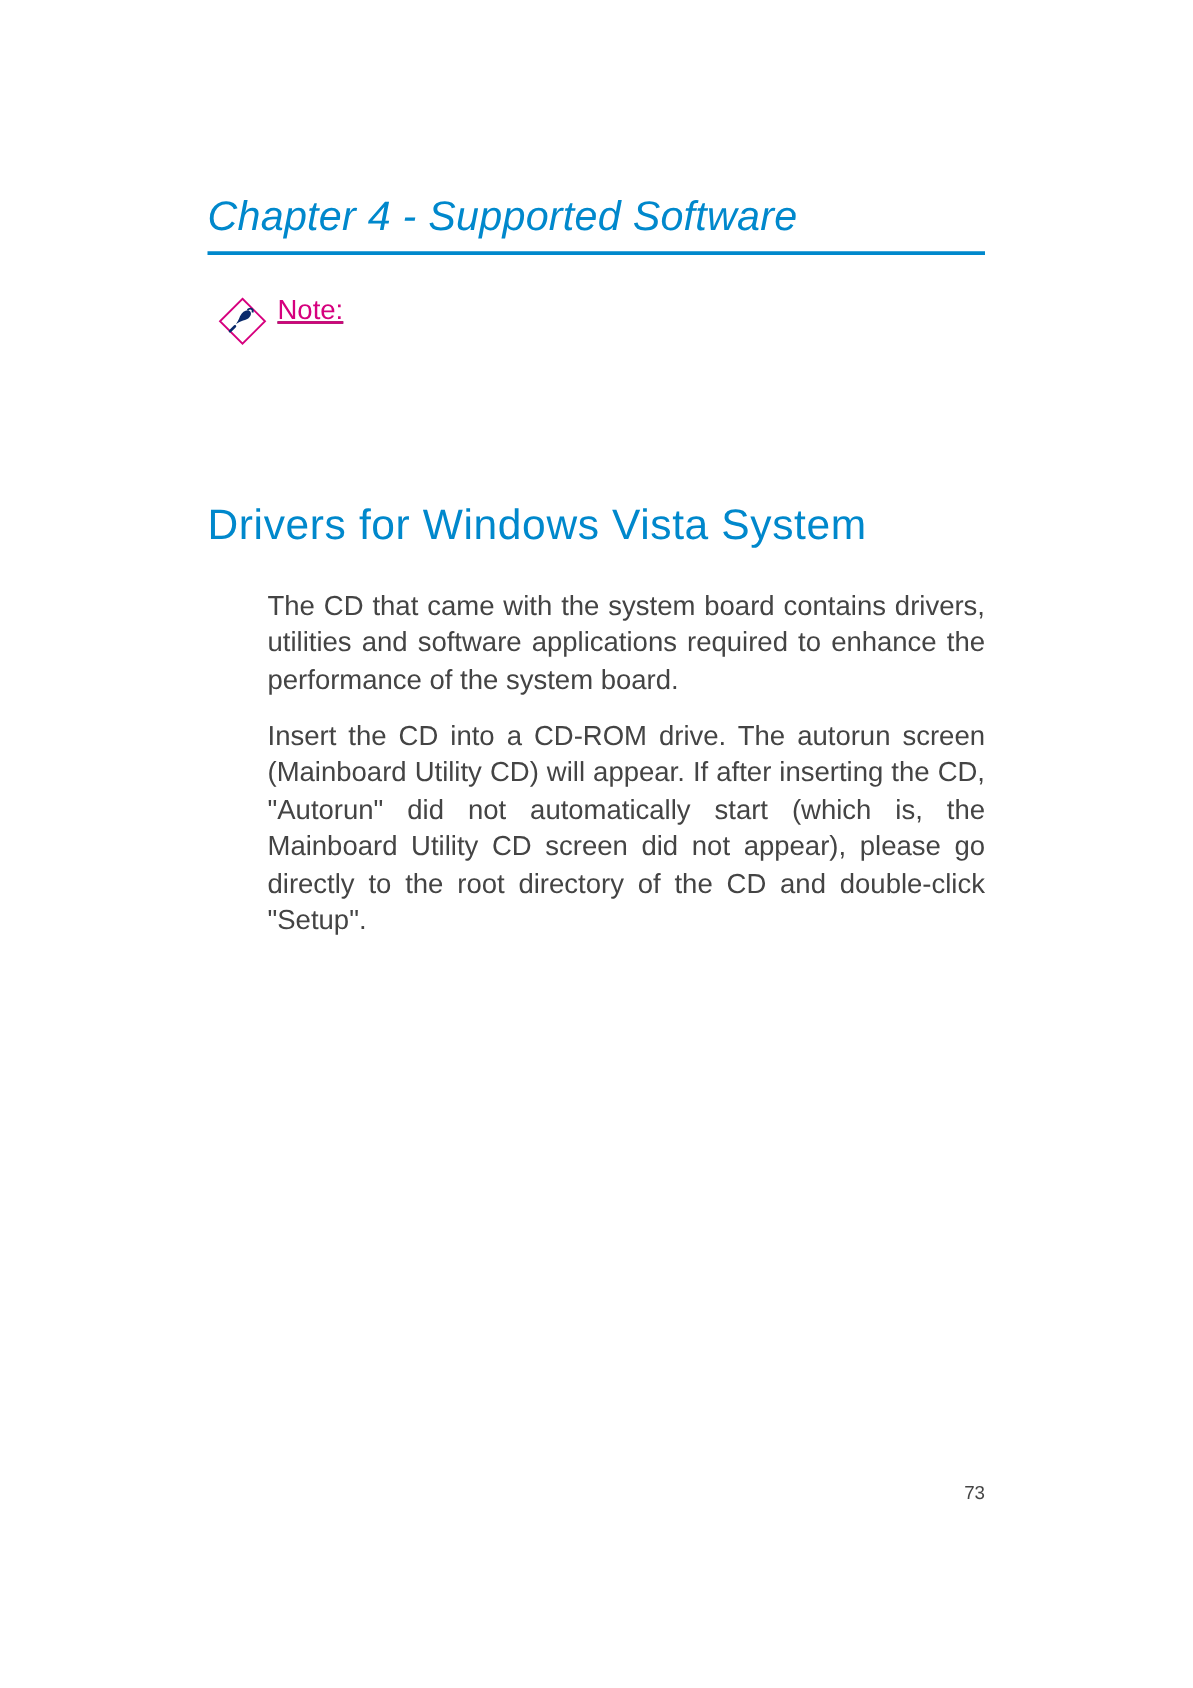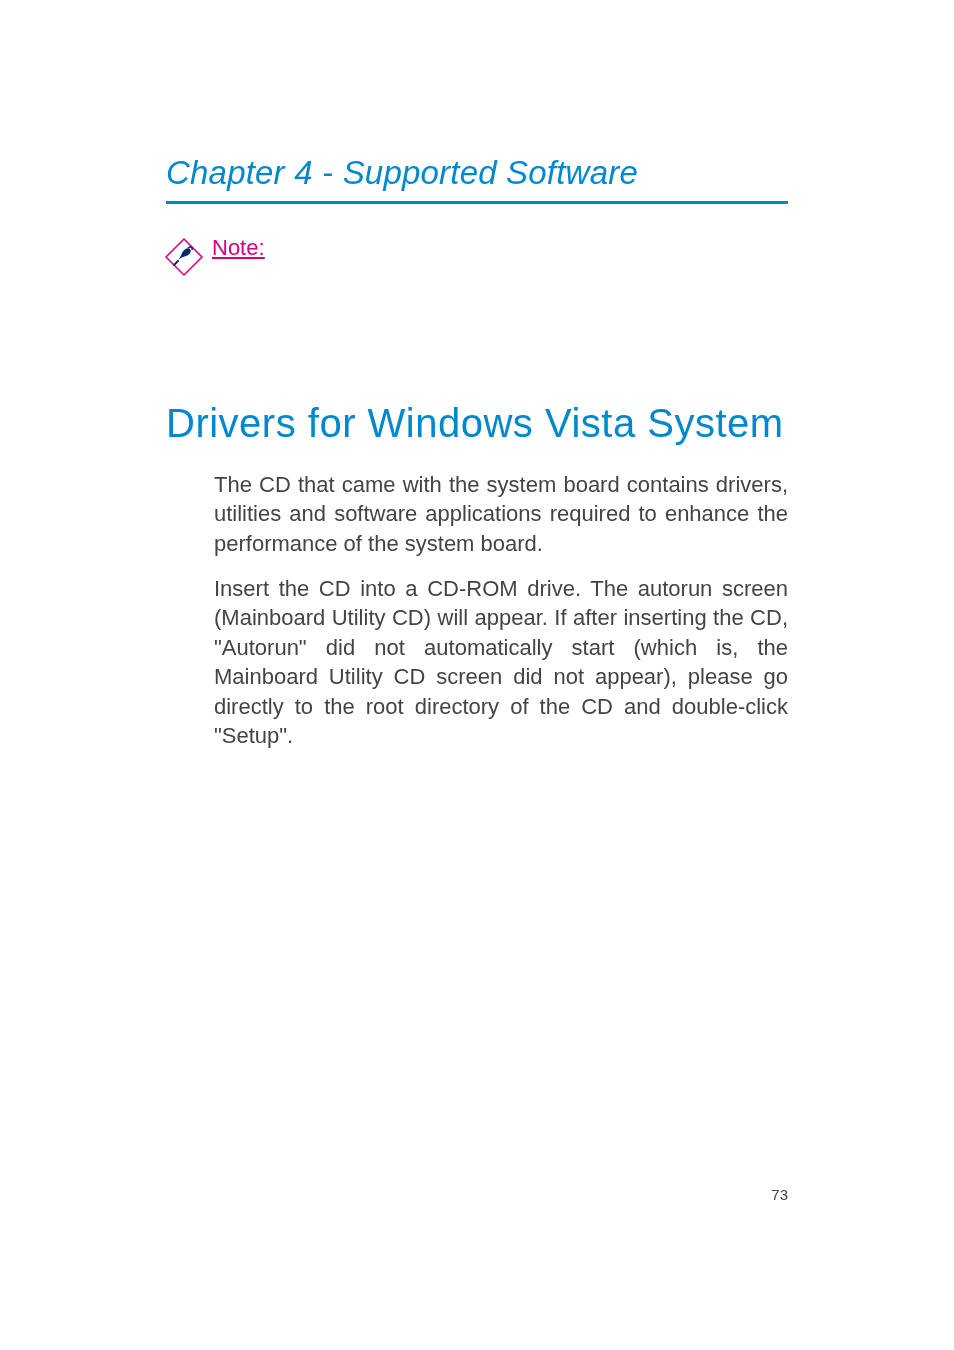--- a/index.html
+++ b/index.html
@@ -32,21 +32,21 @@
   .title-rule {
     position: absolute;
     left: 166px;
     top: 201px;
     width: 622px;
     height: 3px;
     background: #0088cc;
   }
   .note-block {
     position: absolute;
-    left: 164px;
+    left: 174px;
     top: 235px;
     width: 622px;
     text-decoration: underline;
   }
   .note-icon {
     position: absolute;
     left: 0;
     top: 2px;
     width: 40px;
     height: 40px;
@@ -66,21 +66,21 @@
     color: #d6007e;
     font-size: 22px;
     line-height: 1.34;
     text-align: justify;
     text-justify: inter-word;
   }
   .section-heading {
     position: absolute;
     left: 166px;
     top: 401px;
-    font-size: 40px;
+    font-size: 34px;
     color: #0088cc;
     font-weight: 400;
     letter-spacing: 0.5px;
   }
   .body-para {
     position: absolute;
     left: 214px;
     width: 574px;
     font-size: 22px;
     line-height: 1.34;

